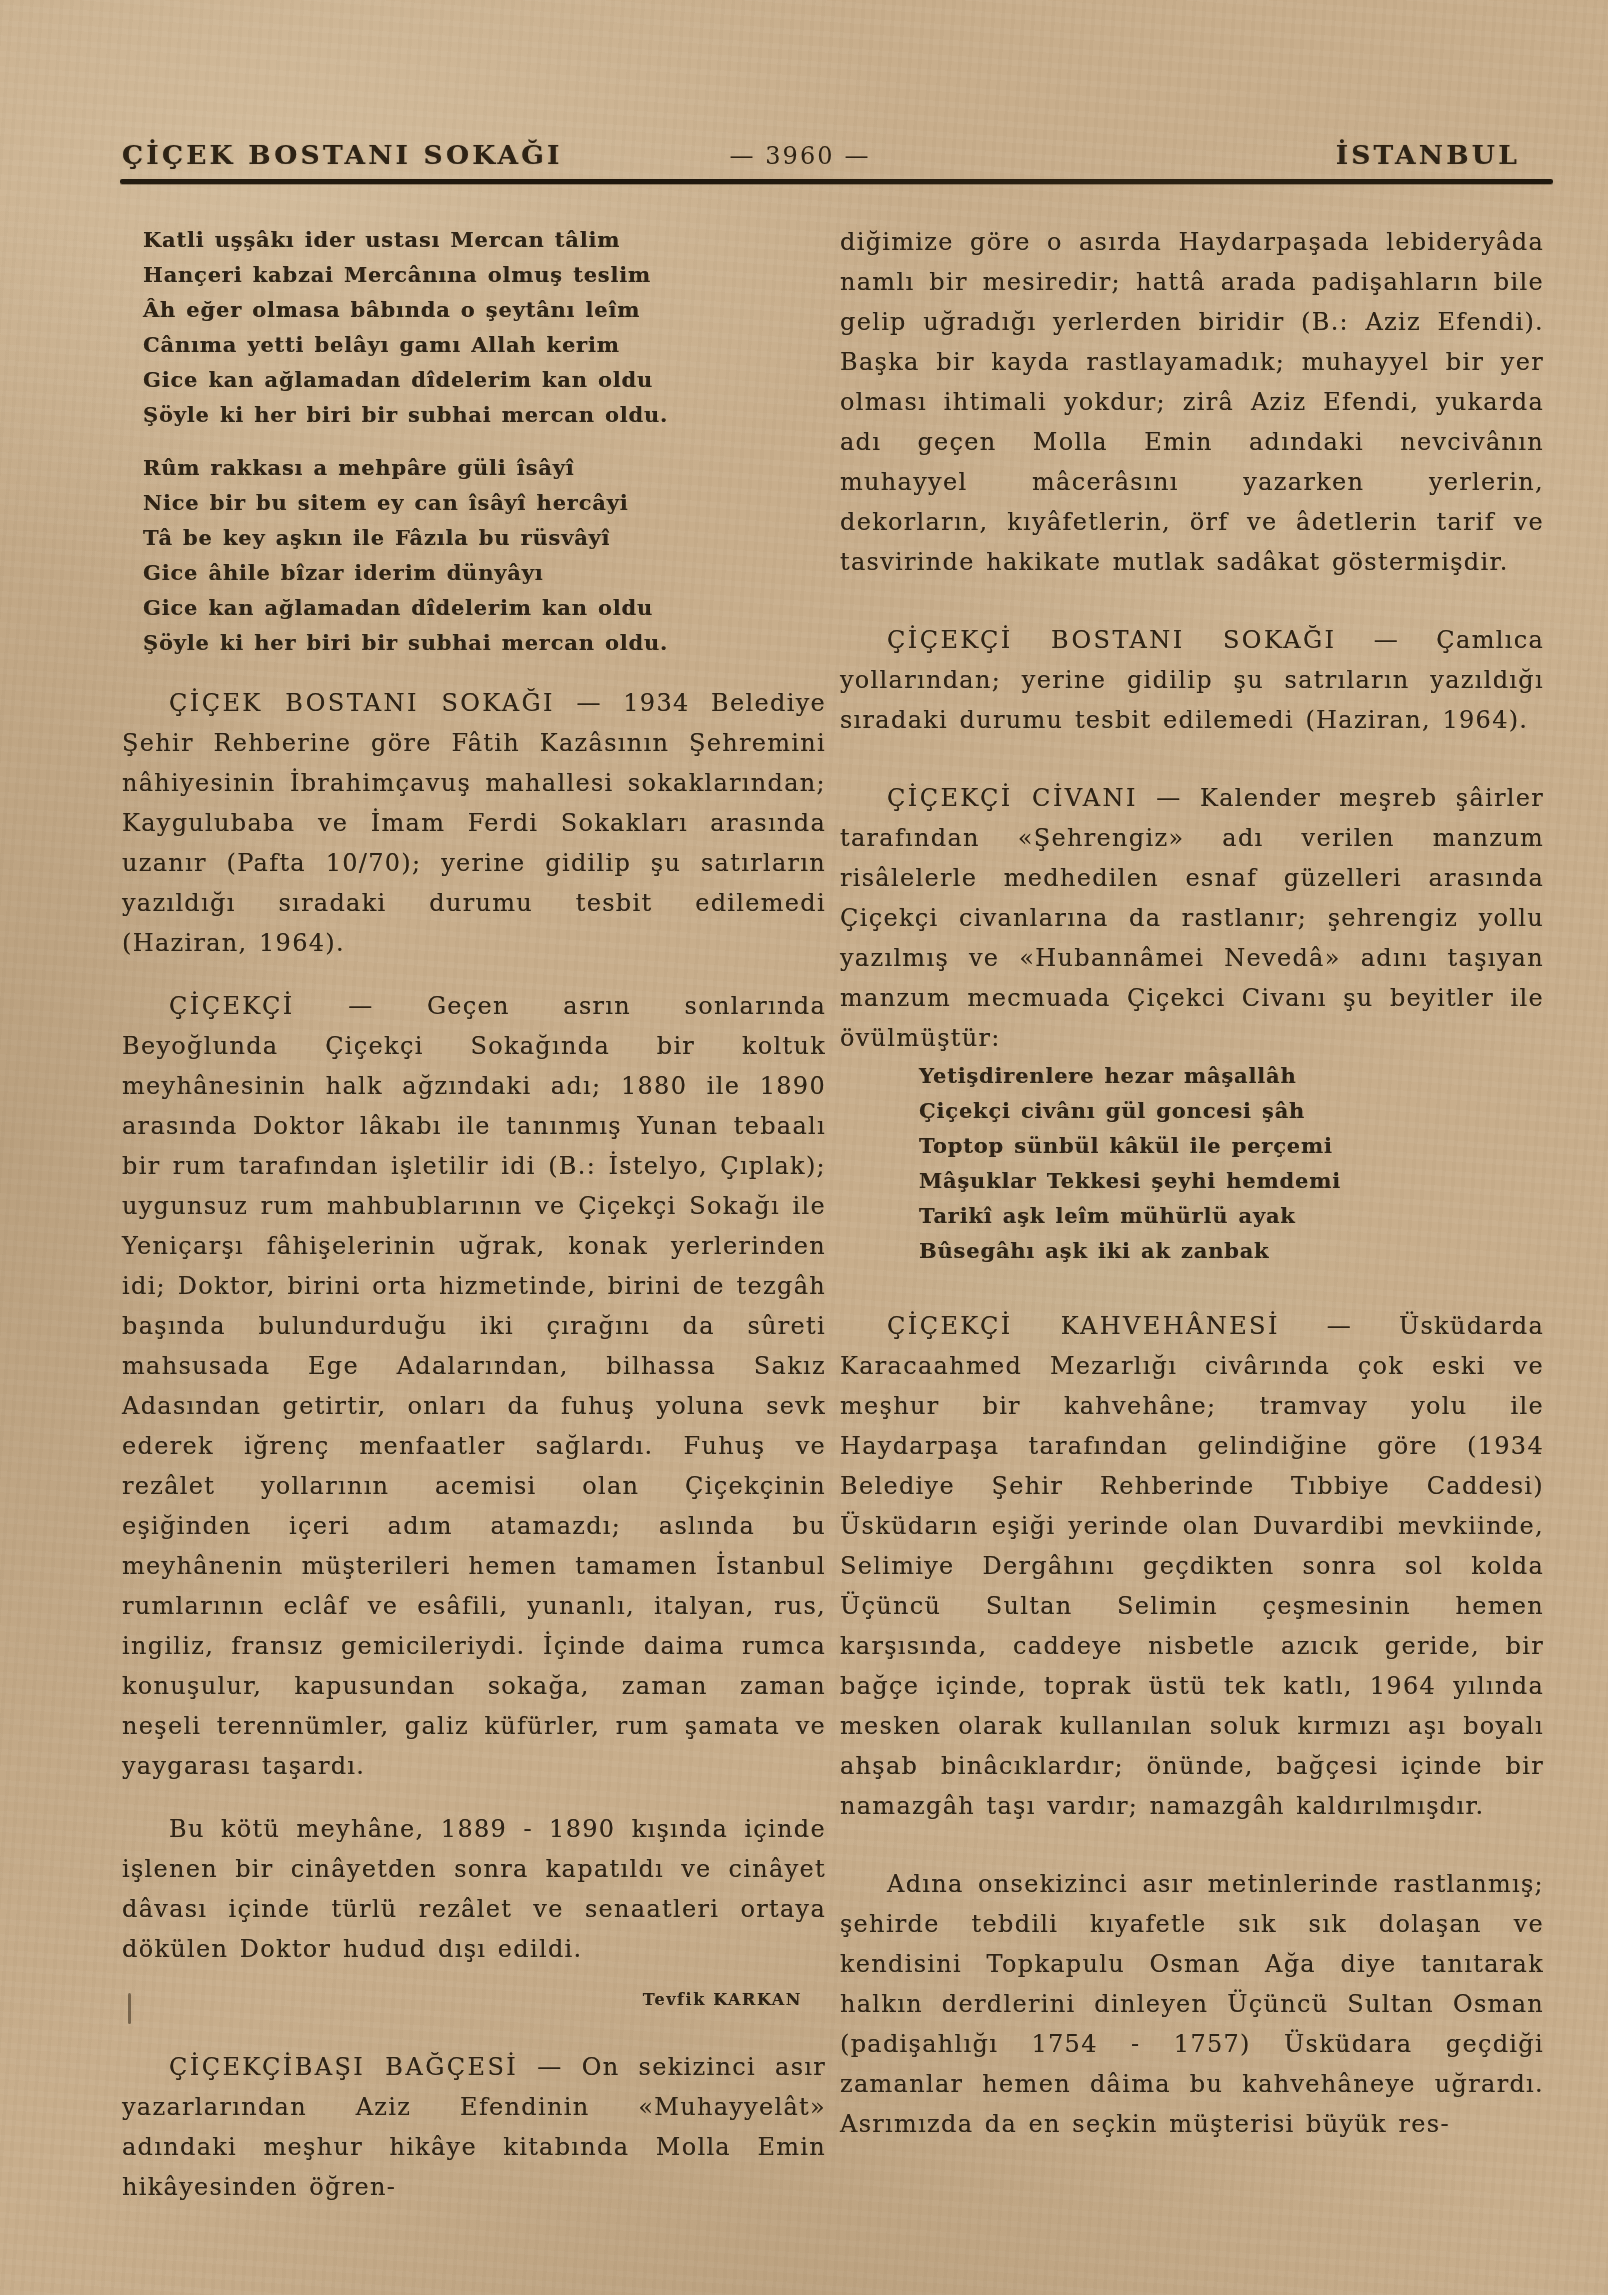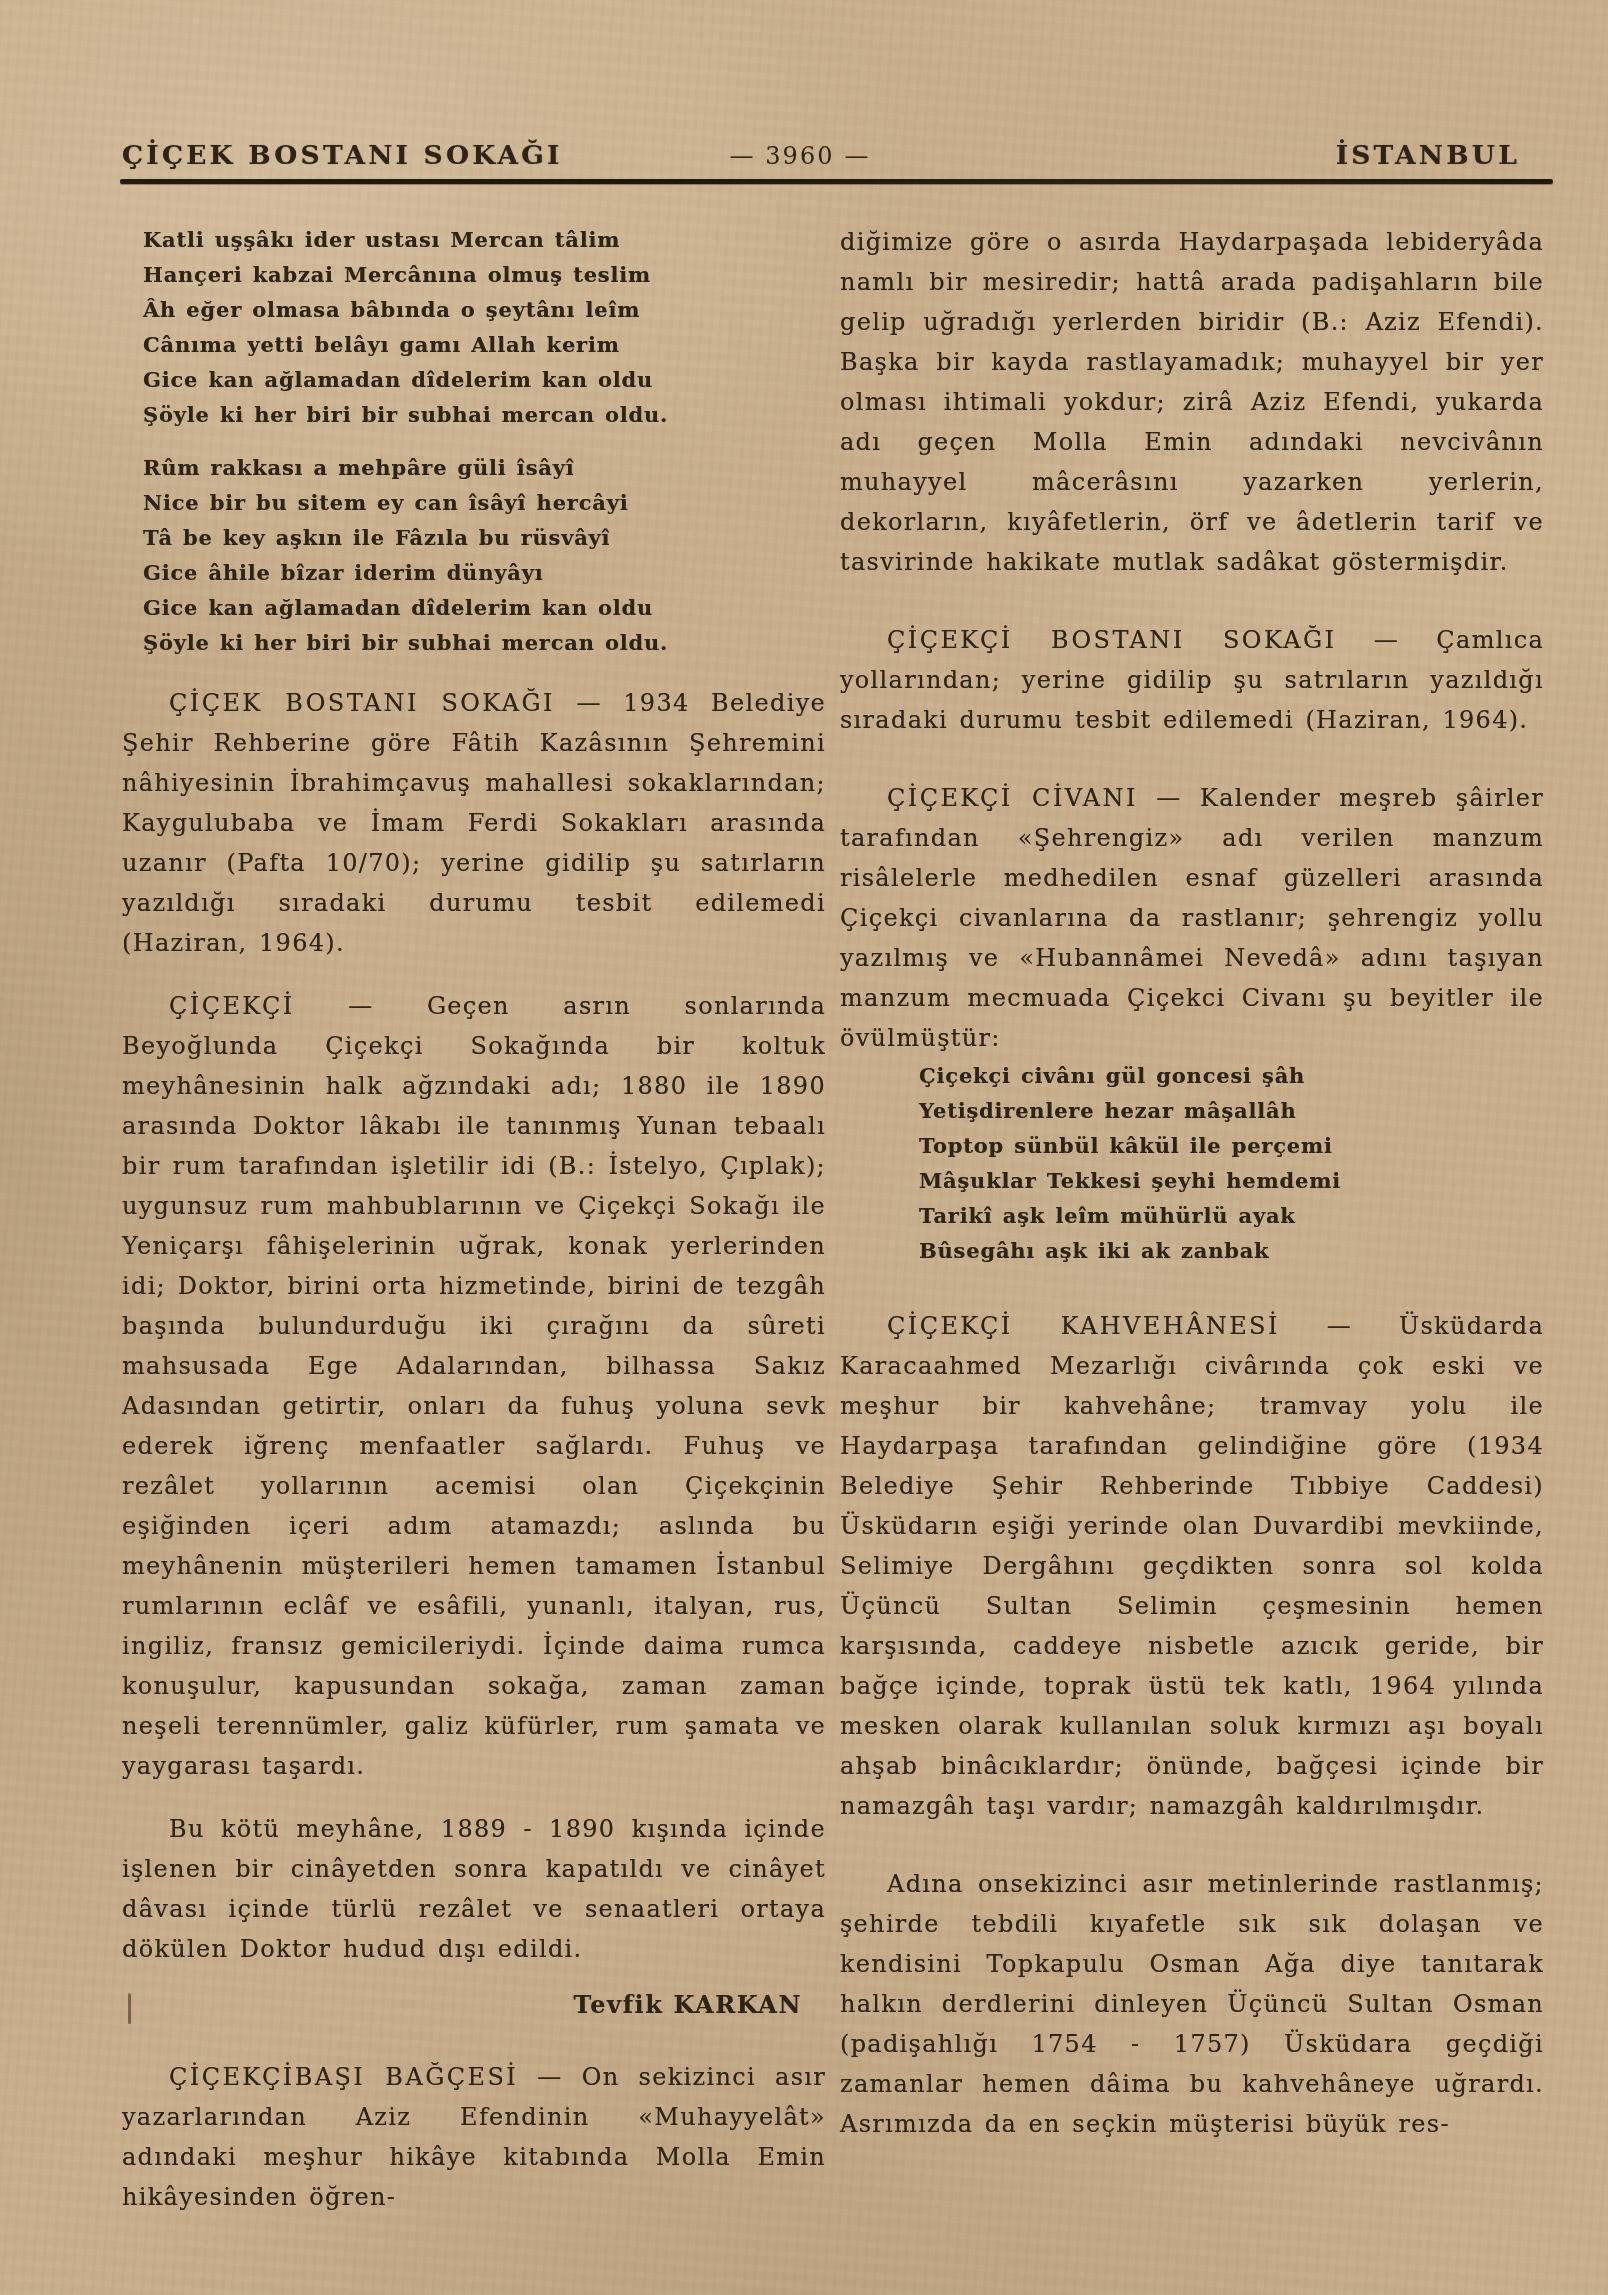--- a/index.html
+++ b/index.html
@@ -48,21 +48,21 @@
   .et{font-weight:normal;letter-spacing:2.4px;}
   
   .poem{margin:0 0 0 21px;}
   .poem .pl{
     font-weight:bold;font-size:21px;line-height:35px;letter-spacing:0.8px;word-spacing:2.1px;
     white-space:nowrap;text-shadow:0 0 0.5px rgba(46,35,21,.5);
   }
   .poem+.poem{margin-top:18px;}
   .poem-indent{margin-left:79px;}
   .sig{
-    margin:21px 24px 0 0;font-size:24px;font-weight:bold;letter-spacing:1.6px;
+    margin:21px 24px 0 0;font-size:16px;font-weight:bold;letter-spacing:1.6px;
     text-align:right;text-shadow:0 0 0.5px rgba(46,35,21,.5);
   }
   
   .press-mark{position:absolute;left:128px;top:1993px;width:3.2px;height:31px;
     background:rgba(52,40,24,.55);border-radius:1.6px;}
 </style>
 </head>
 <body>
 
 <div class="page">
@@ -109,22 +109,22 @@
 
   <section class="col col-right">
 
     <p class="par">diğimize göre o asırda Haydarpaşada lebideryâda namlı bir mesiredir; hattâ arada padişahların bile gelip uğradığı yerlerden biridir (B.: Aziz Efendi). Başka bir kayda rastlayamadık; muhayyel bir yer olması ihtimali yokdur; zirâ Aziz Efendi, yukarda adı geçen Molla Emin adındaki nevcivânın muhayyel mâcerâsını yazarken yerlerin, dekorların, kıyâfetlerin, örf ve âdetlerin tarif ve tasvirinde hakikate mutlak sadâkat göstermişdir.</p>
 
     <p class="par indent mt-lg"><b class="et">ÇİÇEKÇİ BOSTANI SOKAĞI</b> <span>— Çamlıca yollarından; yerine gidilip şu satrıların yazıldığı sıradaki durumu tesbit edilemedi (Haziran, 1964).</span></p>
 
     <p class="par indent mt-lg"><b class="et">ÇİÇEKÇİ CİVANI</b> <span>— Kalender meşreb şâirler tarafından «Şehrengiz» adı verilen manzum risâlelerle medhedilen esnaf güzelleri arasında Çiçekçi civanlarına da rastlanır; şehrengiz yollu yazılmış ve «Hubannâmei Nevedâ» adını taşıyan manzum mecmuada Çiçekci Civanı şu beyitler ile övülmüştür:</span></p>
 
     <div class="poem poem-indent mt">
+      <div class="pl">Yetişdirenlere hezar mâşallâh</div>
       <div class="pl">Çiçekçi civânı gül goncesi şâh</div>
-      <div class="pl">Yetişdirenlere hezar mâşallâh</div>
       <div class="pl">Toptop sünbül kâkül ile perçemi</div>
       <div class="pl">Mâşuklar Tekkesi şeyhi hemdemi</div>
       <div class="pl">Tarikî aşk leîm mühürlü ayak</div>
       <div class="pl">Bûsegâhı aşk iki ak zanbak</div>
     </div>
 
     <p class="par indent mt-lg"><b class="et">ÇİÇEKÇİ KAHVEHÂNESİ</b> <span>— Üsküdarda Karacaahmed Mezarlığı civârında çok eski ve meşhur bir kahvehâne; tramvay yolu ile Haydarpaşa tarafından gelindiğine göre (1934 Belediye Şehir Rehberinde Tıbbiye Caddesi) Üsküdarın eşiği yerinde olan Duvardibi mevkiinde, Selimiye Dergâhını geçdikten sonra sol kolda Üçüncü Sultan Selimin çeşmesinin hemen karşısında, caddeye nisbetle azıcık geride, bir bağçe içinde, toprak üstü tek katlı, 1964 yılında mesken olarak kullanılan soluk kırmızı aşı boyalı ahşab binâcıklardır; önünde, bağçesi içinde bir namazgâh taşı vardır; namazgâh kaldırılmışdır.</span></p>
 
     <p class="par indent mt-lg">Adına onsekizinci asır metinlerinde rastlanmış; şehirde tebdili kıyafetle sık sık dolaşan ve kendisini Topkapulu Osman Ağa diye tanıtarak halkın derdlerini dinleyen Üçüncü Sultan Osman (padişahlığı 1754 - 1757) Üsküdara geçdiği zamanlar hemen dâima bu kahvehâneye uğrardı. Asrımızda da en seçkin müşterisi büyük res-</p>
 

